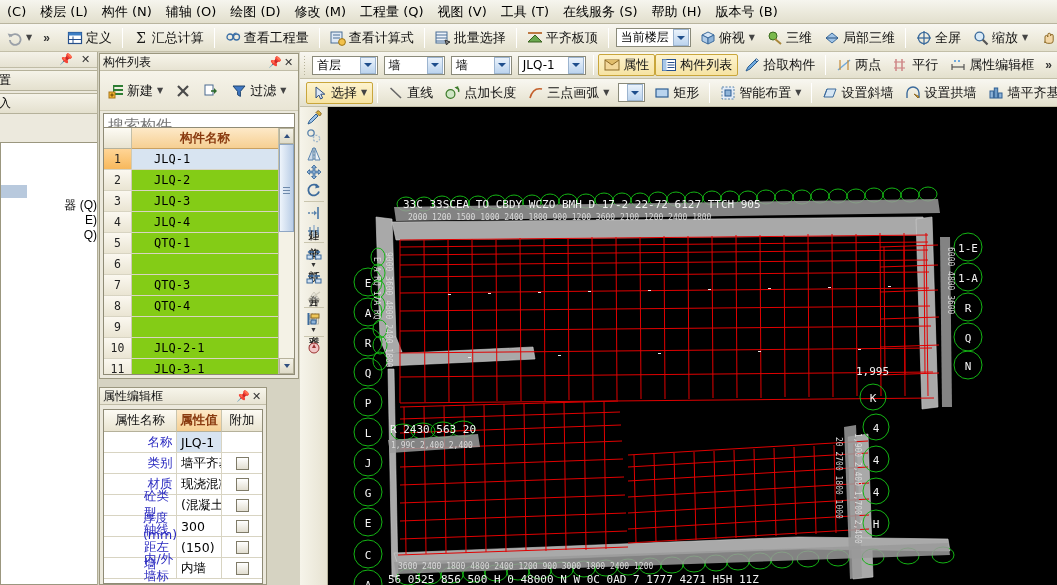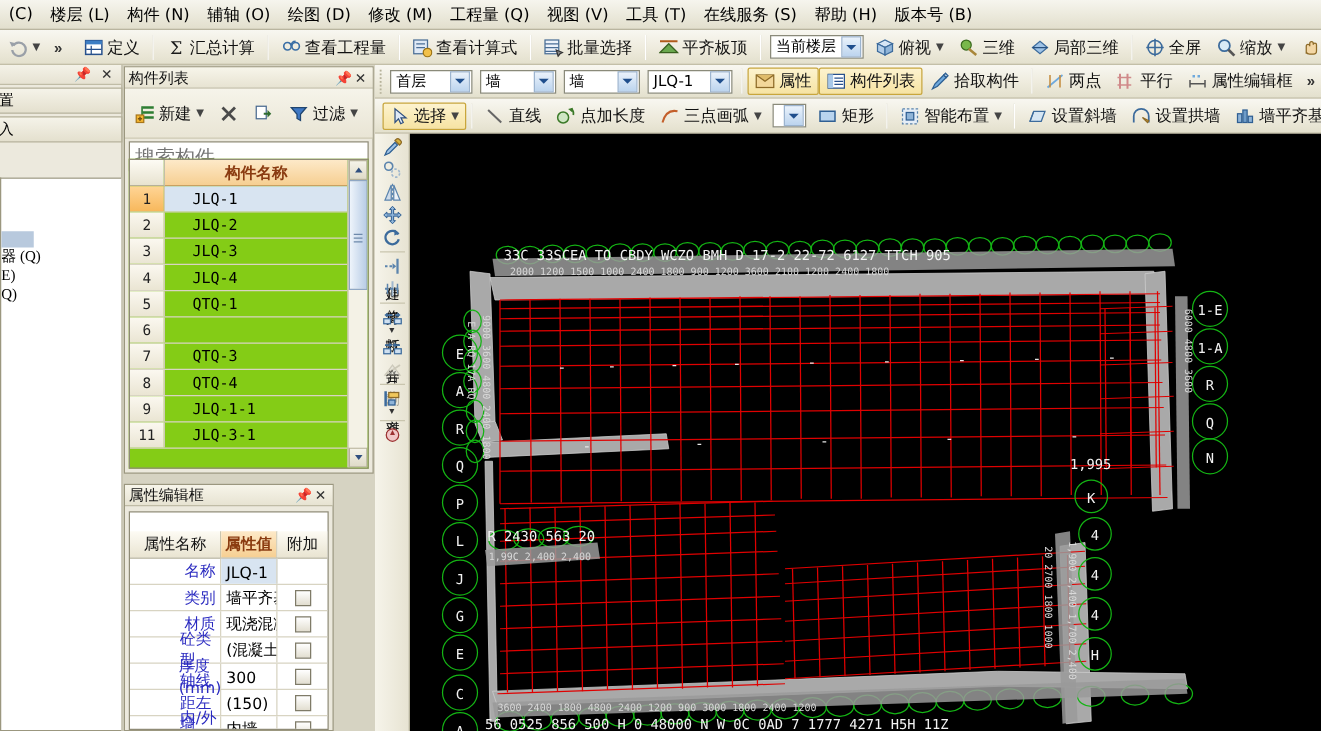--- a/index.html
+++ b/index.html
@@ -99,21 +99,21 @@
     height:21px; margin:2px 2px 0 0; background:linear-gradient(to bottom,#f5f3e9,#e4e0ce);
     border:1px solid #b5b19a; display:flex; align-items:center; padding-left:2px;
     font-size:12px; font-family:"DejaVu Sans",sans-serif; overflow:hidden; white-space:nowrap;
   }
   .farpanel .fp-spacer { height:26px; }
   .farpanel .fp-body {
     position:absolute; top:90px; left:0; right:0; bottom:0;
     background:#fff; border:1px solid #9b977f; border-right:none; overflow:hidden;
   }
   .fp-sel { height:13px; width:26px; background:#b8c9dd; margin:42px 0 0 0; }
-  .fp-line { font-size:12px; font-family:Liberation Serif, serif; padding-left:0px; line-height:15px; white-space:nowrap; }
+  .fp-line { font-size:12px; font-family:Liberation Sans, sans-serif; padding-left:0px; line-height:15px; white-space:nowrap;text-align:right; }
 
   
   .panel {
     position:absolute; background:#ece9dd;
     border:1px solid #9b977f;
   }
   #comp-panel { left:99px; top:53px; width:200px; height:326px; }
   .panel-title {
     height:17px; display:flex; align-items:center; padding:0 3px;
     background:linear-gradient(to bottom,#f7f5ea,#e7e3d2);
@@ -176,21 +176,21 @@
   .vs-track { flex:1; background:#f4f2e6; position:relative; }
   .vs-thumb { position:absolute; left:0; right:0; top:0; height:88px;
     background:linear-gradient(to right,#eef4fb,#b9cde6); border:1px solid #8fa7c4; }
 
   
   #prop-panel { left:99px; top:387px; width:168px; height:198px; }
   .prop-grid {
     position:absolute; left:3px; right:3px; top:21px; bottom:0;
     background:#fff; border:1px solid #8f8b76; overflow:hidden;
   }
-  .prop-head { display:flex; height:22px;margin-top:15px; }
+  .prop-head { display:flex; height:22px; }
   .ph {
     display:flex; align-items:center; justify-content:center;
     font-size:12.5px; font-family:"DejaVu Sans",sans-serif;
     border-bottom:1px solid #b5b19a; border-right:1px solid #c9c5ae;
   }
   .ph.c1 { width:73px; background:linear-gradient(to bottom,#fdfbf4,#e9e4d1); color:#111; }
   .ph.c2 { flex:1; background:linear-gradient(to bottom,#fde9c8,#f6cf92); color:#8a3b10; font-weight:bold; }
   .ph.c3 { width:40px; background:linear-gradient(to bottom,#fdfbf4,#e9e4d1); color:#111; border-right:none; }
   .prow { display:flex; height:21px; border-bottom:1px solid #d8d4c2; }
   .pc1 { width:73px; display:flex; align-items:center; justify-content:center;
@@ -634,21 +634,24 @@
             <div class="grid-row">
               <div class="r-num">7</div>
               <div class="r-name">QTQ-3</div>
             </div>
             <div class="grid-row">
               <div class="r-num">8</div>
               <div class="r-name">QTQ-4</div>
             </div>
             <div class="grid-row">
               <div class="r-num">9</div>
-              <div class="r-name">JLQ-1-1</div>
+            </div>
+            <div class="grid-row">
+              <div class="r-num">10</div>
+              <div class="r-name">JLQ-2-1</div>
             </div>
             <div class="grid-row">
               <div class="r-num">11</div>
               <div class="r-name">JLQ-3-1</div>
             </div>
           </div>
       </div>
       <div class="vscroll">
         <div class="vs-btn">
           <svg width="8" height="8" viewBox="0 0 8 8">

